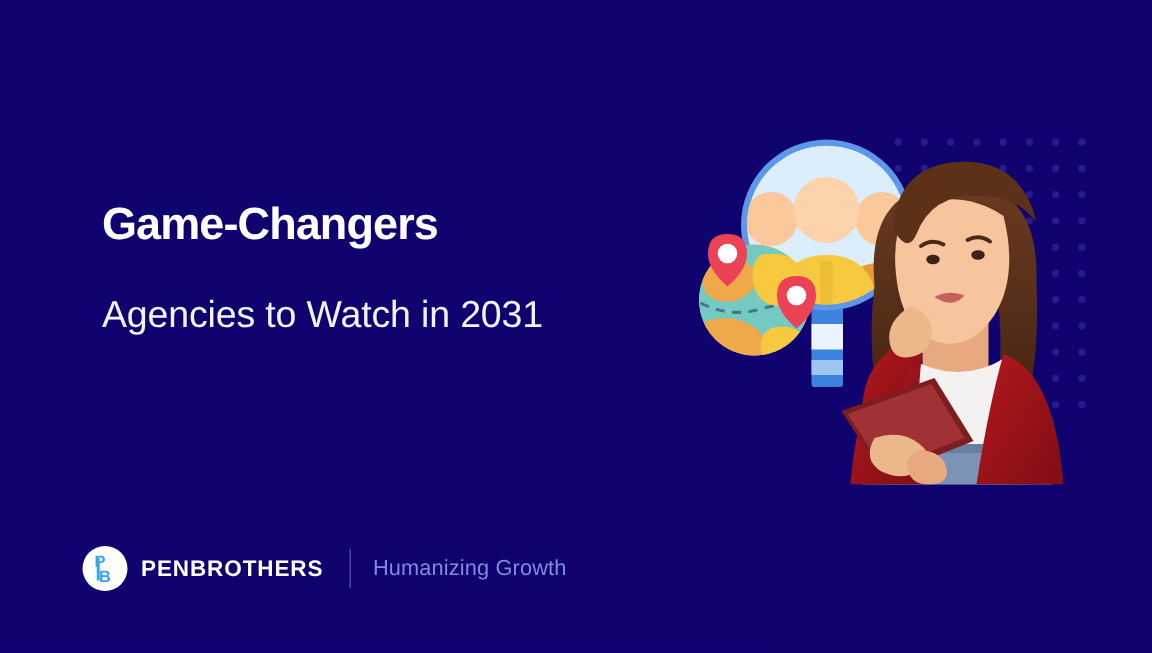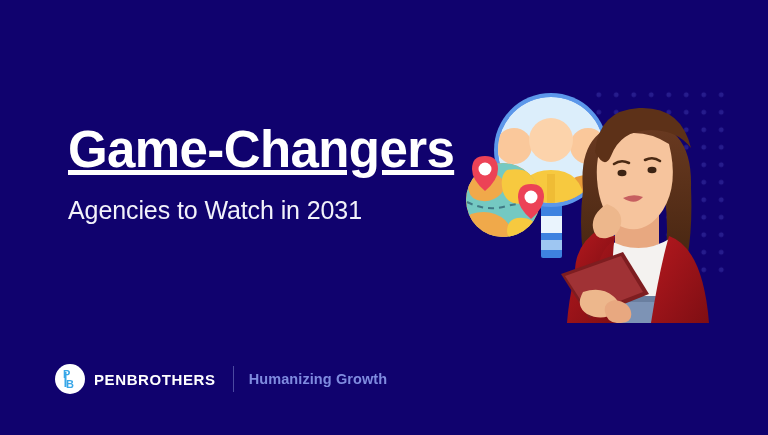--- a/index.html
+++ b/index.html
@@ -31,26 +31,25 @@
 
   
   .text-block {
     position:absolute;
     left:68px; top:126px;
     width:400px;
     z-index:5;
   }
   .headline {
     color:#FFFFFF;
-    font-size:51px;
+    font-size:30px;
     font-weight:bold;
     line-height:47px;
     letter-spacing:-0.6px;
     white-space:nowrap;
-    text-decoration:underline;
   }
   .headline-line { display:block; }
   .subhead {
     color:#F2F2FA;
     font-size:25px;
     font-weight:normal;
     line-height:32px;
     letter-spacing:-0.1px;
     margin-top:21px;
     white-space:nowrap;
@@ -82,21 +81,21 @@
   }
   .lockup-divider {
     width:1px; height:26px;
     background:#4B49A0;
     margin:0 15px 0 17px;
     flex:0 0 auto;
   }
   .tagline {
     color:#7F8BE0;
     font-size:14.5px;
-    font-weight:bold;
+    font-weight:normal;
     letter-spacing:0.1px;
     white-space:nowrap;
     text-align:center;
   }
 
   
   .illustration {
     position:absolute;
     left:455px; top:78px;
     width:313px; height:245px;

